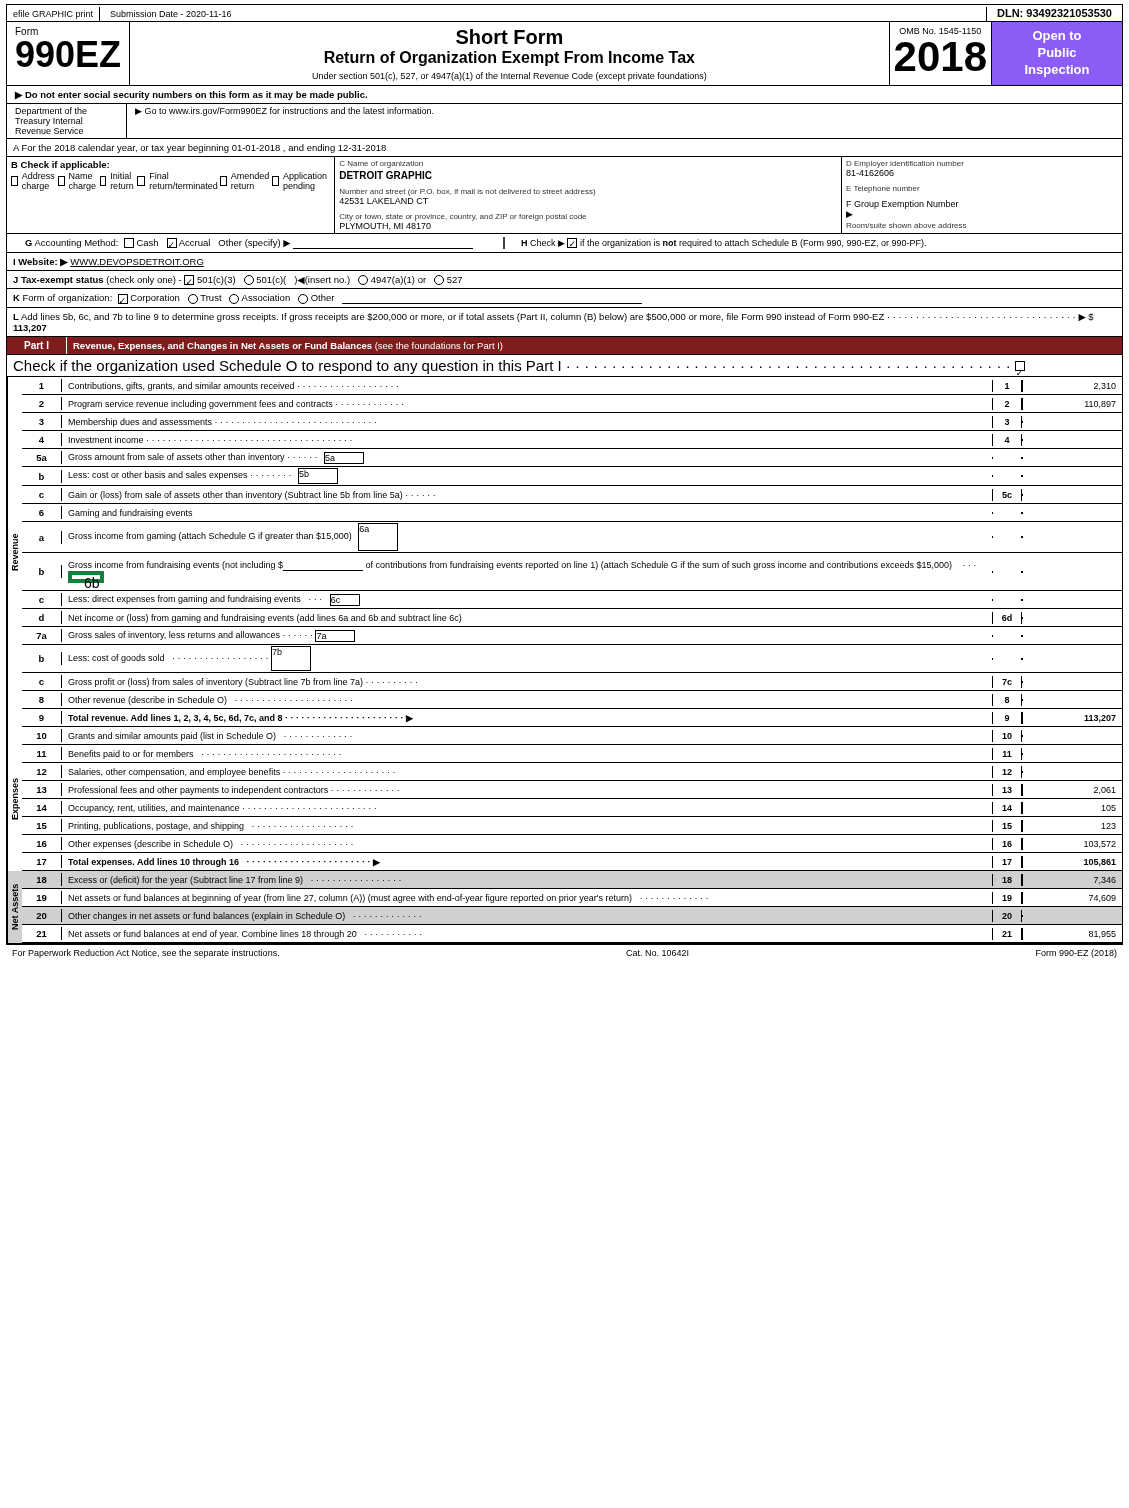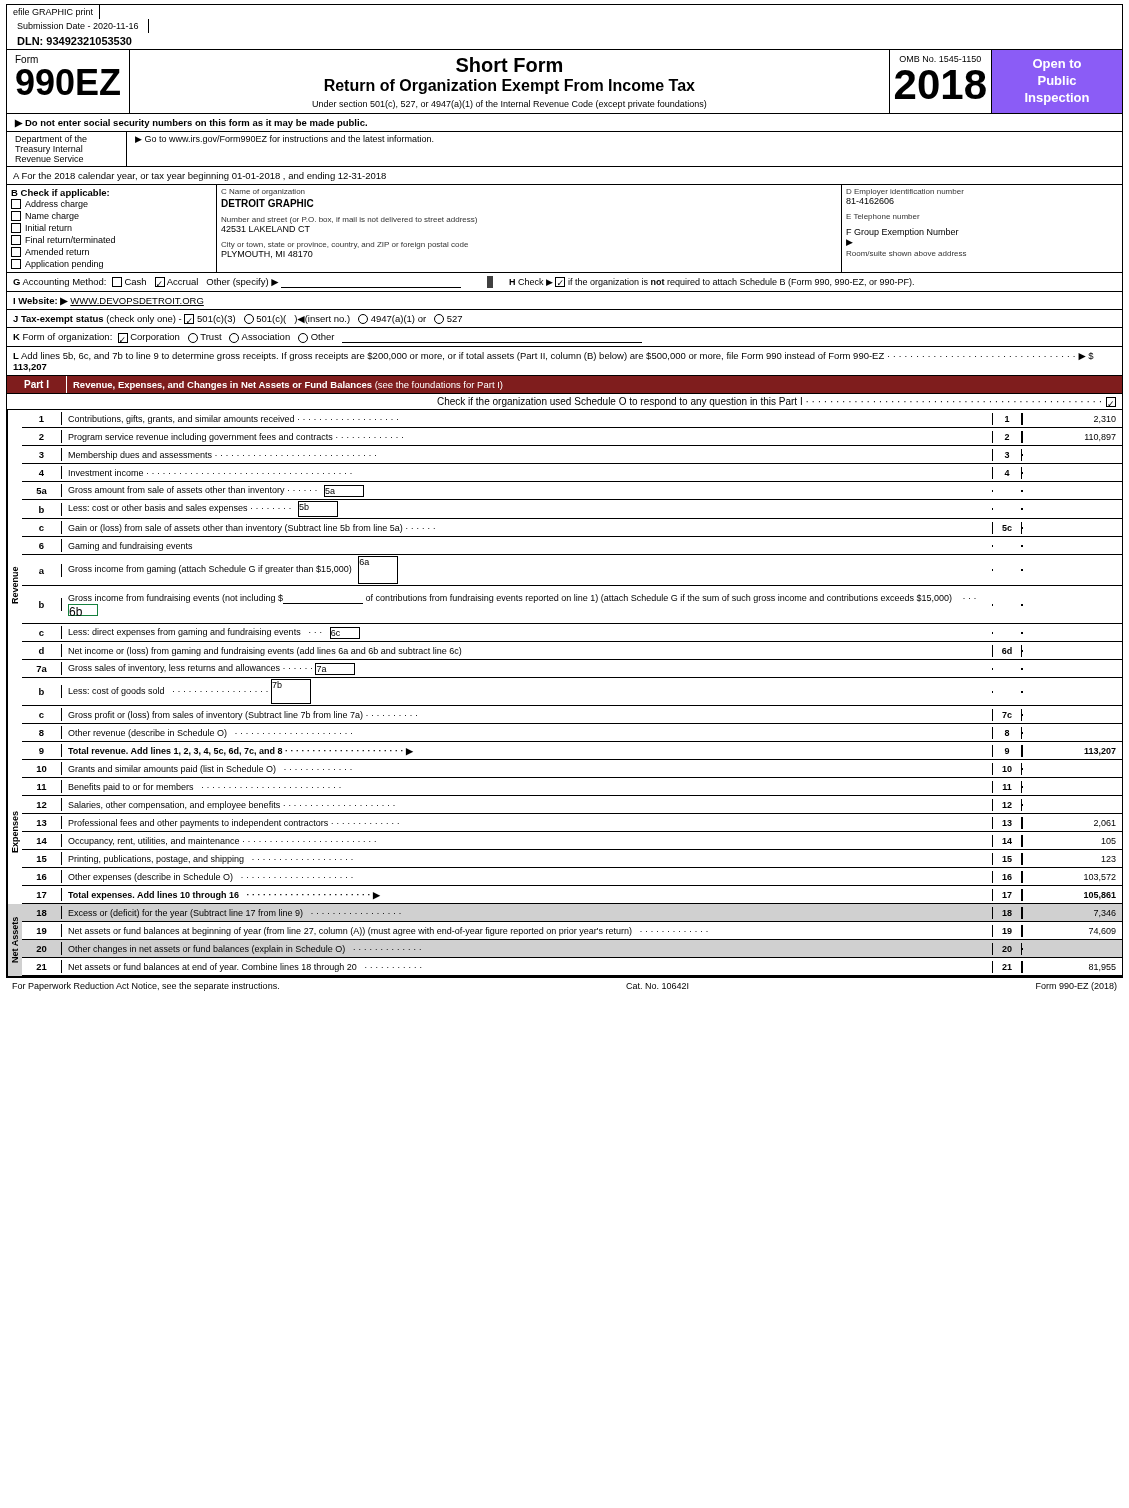--- a/index.html
+++ b/index.html
@@ -1,20 +1,20 @@
 <!DOCTYPE html>
 <html><head>
   <meta charset="utf-8">
   <style>
     * { box-sizing: border-box; margin: 0; padding: 0; }
     body { font-family: Arial, sans-serif; font-size: 10px; background: #fff; color: #000; width: 1129px; }
     .page { width: 1129px; padding: 4px 6px; }
 
     
-    .top-header { display: flex; align-items: flex-start; border: 1px solid #000; border-bottom: none; flex-direction: column; }
+    .top-header { display: flex; align-items: flex-end; border: 1px solid #000; border-bottom: none; }
     .top-header-left { font-size: 9px; padding: 2px 6px; border-right: 1px solid #000; flex: 0 0 auto; }
     .top-header-mid { font-size: 9px; padding: 2px 10px; border-right: 1px solid #000; flex: 1; }
     .top-header-right { font-size: 11px; font-weight: bold; padding: 2px 10px; flex: 0 0 auto; }
 
     .main-header { display: flex; border: 1px solid #000; border-bottom: none; }
     .form-label-block { padding: 4px 8px; border-right: 1px solid #000; flex: 0 0 120px; }
     .form-label-block .form-word { font-size: 10px; }
     .form-label-block .form-990ez { font-size: 36px; font-weight: bold; line-height: 1; }
     .title-block { flex: 1; text-align: center; padding: 4px; border-right: 1px solid #000; }
     .title-block .short-form { font-size: 20px; font-weight: bold; }
@@ -34,50 +34,50 @@
     
     .section-a { border: 1px solid #000; border-bottom: none; display: flex; align-items: center; padding: 3px 6px; font-size: 9.5px; }
 
     
     .form-body { border: 1px solid #000; }
 
     
     .row-b { display: flex; border-bottom: 1px solid #000; }
     .row-b-left { flex: 0 0 210px; border-right: 1px solid #000; padding: 2px 4px; font-size: 9px; }
     .row-b-left .row-label { font-weight: bold; font-size: 9.5px; }
-    .row-b-checkboxes { display: flex; flex-direction: column; }
+    .row-b-checkboxes { display: flex; flex-direction: row; }
     .checkbox-item { display: flex; align-items: center; gap: 4px; padding: 1px 0; }
     .row-b-center { flex: 1; border-right: 1px solid #000; padding: 2px 4px; font-size: 9px; }
     .row-b-right { flex: 0 0 280px; padding: 2px 4px; font-size: 9px; }
     .org-name { font-weight: bold; font-size: 10px; margin-top: 2px; }
     .field-label { font-size: 8px; color: #333; }
 
     
     .acct-row { display: flex; border-bottom: 1px solid #000; align-items: center; padding: 3px 6px; font-size: 9.5px; gap: 8px; }
-    .acct-h { flex: 0 0 480px; border-right: 6px solid #404040; padding-right: 0; font-size: 9.5px; }
+    .acct-h { flex: 0 0 480px; border-right: 2px solid #404040; padding-right: 0; font-size: 9.5px; margin-left: 12px; }
 
     
     .website-row { border-bottom: 1px solid #000; padding: 3px 6px; font-size: 9.5px; }
 
     
     .tax-exempt-row { border-bottom: 1px solid #000; padding: 3px 6px; font-size: 9.5px; }
 
     
     .form-org-row { border-bottom: 1px solid #000; padding: 3px 6px; font-size: 9.5px; }
 
     
     .line-l { border-bottom: 1px solid #000; padding: 3px 6px; font-size: 9.5px; }
 
     
     .part-header { display: flex; background: #7f1d1d; color: #fff; border-bottom: 1px solid #000; }
     .part-label { flex: 0 0 60px; text-align: center; font-weight: bold; padding: 3px; font-size: 10px; border-right: 1px solid #fff; }
     .part-title { flex: 1; padding: 3px 6px; font-size: 9.5px; font-weight: bold; }
 
     
-    .check-schedule { display: flex; border-bottom: 1px solid #000; padding: 2px 6px; font-size: 10px; align-items: center; justify-content: flex-end; }
+    .check-schedule { display: flex; border-bottom: 1px solid #000; padding: 2px 6px; font-size: 15px; align-items: center; }
 
     
     .data-row { display: flex; border-bottom: 1px solid #000; min-height: 18px; align-items: center; }
     .row-num { flex: 0 0 40px; text-align: center; font-weight: bold; font-size: 9.5px; border-right: 1px solid #000; padding: 1px; }
     .row-desc { flex: 1; padding: 1px 6px; font-size: 9px; }
     .row-linenum { flex: 0 0 30px; text-align: center; font-weight: bold; font-size: 9px; border-left: 1px solid #000; border-right: 1px solid #000; padding: 1px; }
     .row-value { flex: 0 0 100px; text-align: right; padding: 1px 6px; font-size: 9px; border-left: 1px solid #000; }
 
     
     .side-section { display: flex; }
@@ -327,21 +327,21 @@
           </div>
           <div class="row-linenum"></div>
           <div class="row-value"></div>
         </div>
 
         <div class="data-row" style="min-height:38px;">
           <div class="row-num">b</div>
           <div class="row-desc">
             Gross income from fundraising events (not including $<span style="display:inline-block;border-bottom:1px solid #000;min-width:80px;">&nbsp;</span> of contributions from fundraising events reported on line 1) (attach Schedule G if the sum of such gross income and contributions exceeds $15,000)
             <span style="margin-left:8px;">· · · </span>
-            <span style="display:inline-block;border:1px solid #15803d;min-width:30px;height:12px;vertical-align:middle;font-size:12px;">6b</span>
+            <span style="display:inline-block;border:4px solid #15803d;min-width:30px;height:12px;vertical-align:middle;font-size:14px;padding-left:12px;">6b</span>
           </div>
           <div class="row-linenum"></div>
           <div class="row-value"></div>
         </div>
 
         <div class="data-row">
           <div class="row-num">c</div>
           <div class="row-desc">Less: direct expenses from gaming and fundraising events &nbsp; · · · &nbsp;
             <span style="display:inline-block;border:1px solid #000;min-width:30px;height:12px;vertical-align:middle;font-size:9px;">6c</span>
           </div>

